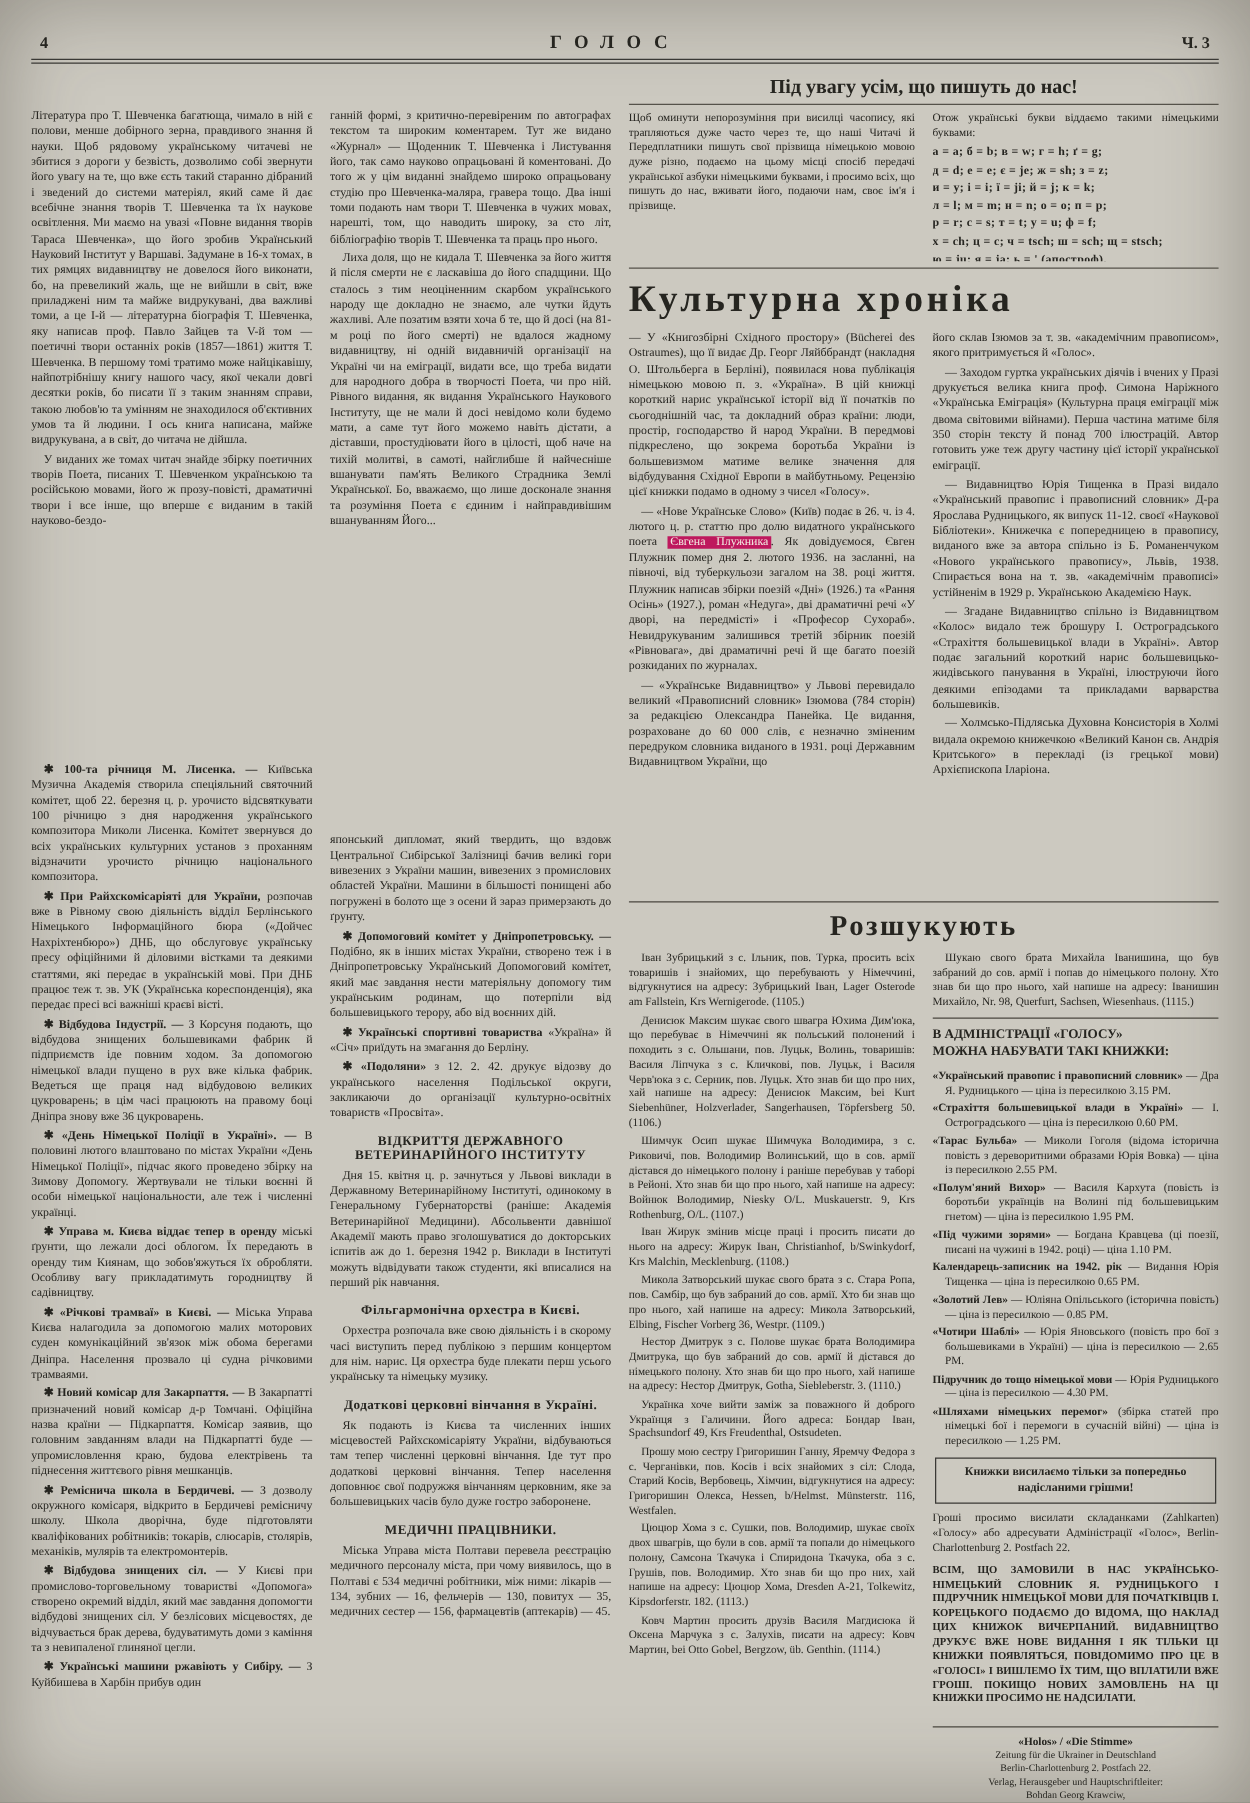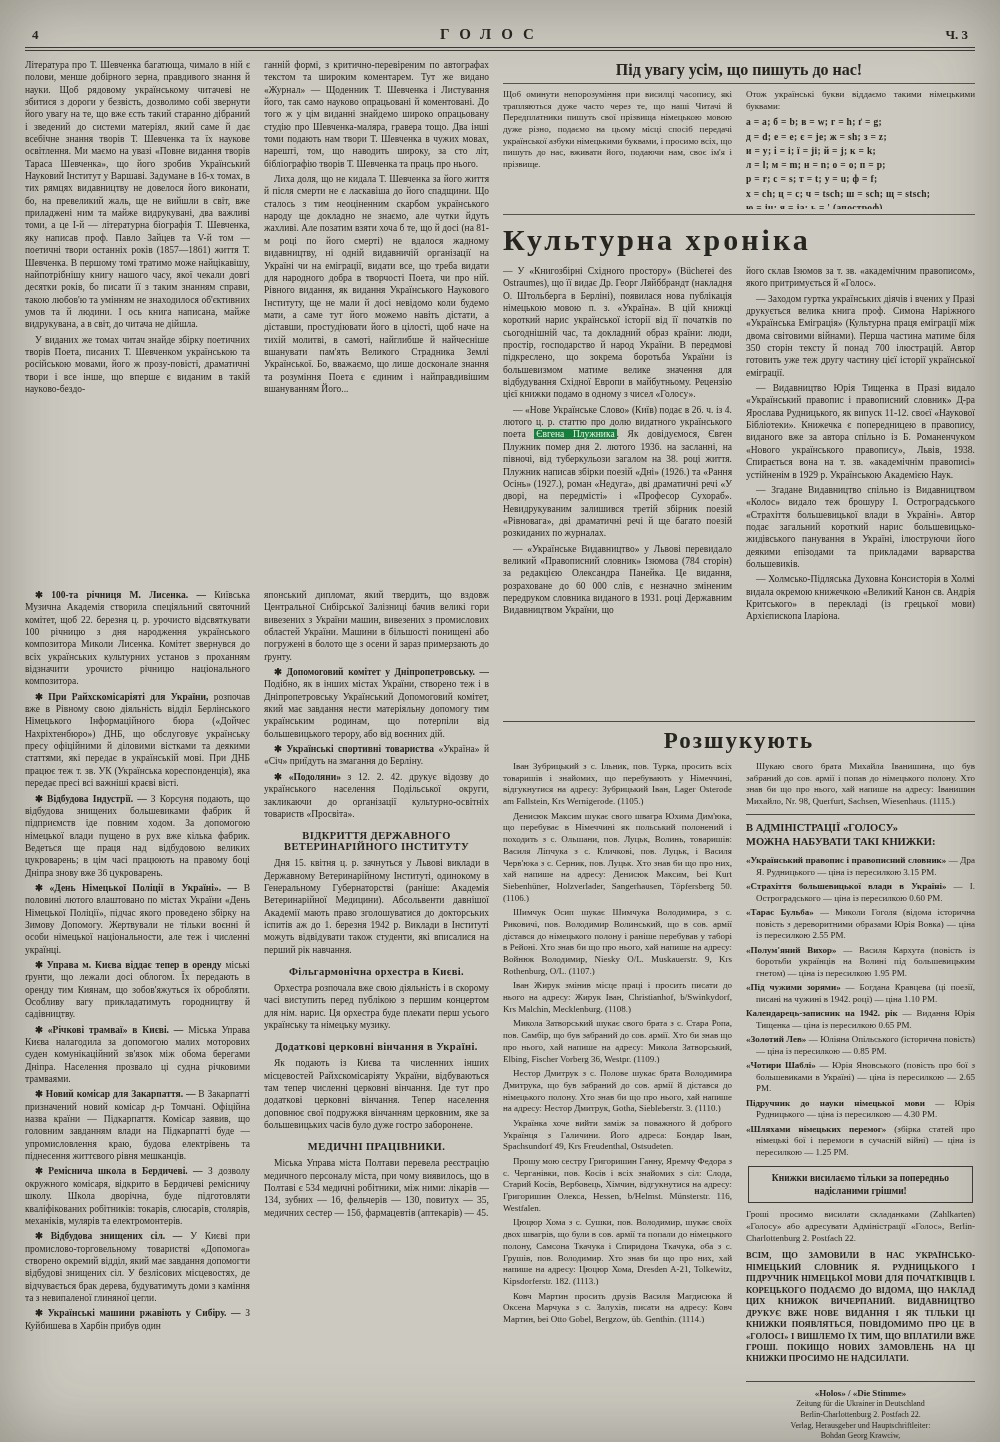--- a/index.html
+++ b/index.html
@@ -15,38 +15,38 @@
   .rule-double { margin:0 25px; border-top:1.6px solid #3a3935; border-bottom:1px solid #3a3935; height:2px; }
   .content { display:flex; gap:14px; padding:8px 25px 0 25px; }
   .half { overflow:hidden; }
   .half.left { width:464px; }
   .half.right { width:472px; }
   .two-col { display:flex; gap:14px; }
   .col { flex:1 1 0; min-width:0; overflow:hidden; }
 
   p.body { font-size:9.5px; line-height:1.3; text-align:justify; margin:0 0 3px 0; text-indent:10px; }
   .shevchenko { height:530px; }
-  .shevchenko .col p:first-of-type { text-indent:0; }
+  .shevchenko .col p:first-of-type { text-indent:0;margin-top:28px; }
   .noindent { text-indent:0 !important; }
 
   .big-title { font-size:30px; font-weight:bold; text-align:left; letter-spacing:3px; margin:8px 0 8px 0; }
-  .native-body { height:788px; overflow:hidden; }
+  .native-body { height:788px; overflow:hidden;align-items:center; }
   .item { margin-bottom:4px; }
   .lead { font-weight:bold; }
   .sub-head { font-size:10.5px; font-weight:bold; text-align:center; margin:10px 4px 5px 4px; letter-spacing:.4px; }
 
   .notice-sec { border-bottom:1px solid #55524a; padding-bottom:5px; }
   .notice-title { font-size:16px; font-weight:bold; text-align:center; margin:2px 0 5px 0; border-bottom:1px solid #55524a; padding-bottom:4px; }
   .notice-cols { height:120px; overflow:hidden; }
   .notice-cols p.body { font-size:9px; }
   .map-line { font-size:9.5px; font-weight:bold; line-height:1.5; letter-spacing:.3px; white-space:nowrap; overflow:hidden; }
 
   .chronicle-body { height:452px; overflow:hidden; }
   .chronicle-body .col:last-child p:first-of-type { text-indent:0; }
-  .redacted { background:#15803d; color:#f3efe4; padding:0 2px; }
+  .redacted { background:#be185d; color:#f3efe4; padding:0 2px; }
 
   .search-sec { border-top:1px solid #4a473f; margin-top:4px; }
   .search-title { font-size:23px; font-weight:bold; text-align:center; letter-spacing:2px; margin:6px 0 7px 0; }
   .search-body { height:688px; overflow:hidden; }
   .search-body p.body { font-size:9px; }
 
   .admin { border-top:1px solid #4a473f; margin-top:6px; padding-top:4px; }
   .admin-title { font-size:10.5px; font-weight:bold; text-align:left; line-height:1.35; margin:2px 0 6px 0; }
   .book { font-size:9px; line-height:1.28; text-align:justify; margin:0 0 3px 0; padding-left:10px; text-indent:-10px; }
   .box-note { border:1.5px solid #3a3935; padding:5px 8px; margin:8px 2px 6px 2px; font-size:9.5px; font-weight:bold; text-align:center; line-height:1.3; }
@@ -220,21 +220,21 @@
                   <p class="book"><span class="lead">«Полум'яний Вихор»</span><span> — Василя Кархута (повість із боротьби українців на Волині під большевицьким гнетом) — ціна із пересилкою 1.95 РМ.</span></p>
 
                   <p class="book"><span class="lead">«Під чужими зорями»</span><span> — Богдана Кравцева (ці поезії, писані на чужині в 1942. році) — ціна 1.10 РМ.</span></p>
 
                   <p class="book"><span class="lead">Календарець-записник на 1942. рік</span><span> — Видання Юрія Тищенка — ціна із пересилкою 0.65 РМ.</span></p>
 
                   <p class="book"><span class="lead">«Золотий Лев»</span><span> — Юліяна Опільського (історична повість) — ціна із пересилкою — 0.85 РМ.</span></p>
 
                   <p class="book"><span class="lead">«Чотири Шаблі»</span><span> — Юрія Яновського (повість про бої з большевиками в Україні) — ціна із пересилкою — 2.65 РМ.</span></p>
 
-                  <p class="book"><span class="lead">Підручник до науки німецької мови</span><span> — Юрія Рудницького — ціна із пересилкою — 4.30 РМ.</span></p>
+                  <p class="book"><span class="lead">Підручник до тощо німецької мови</span><span> — Юрія Рудницького — ціна із пересилкою — 4.30 РМ.</span></p>
 
                   <p class="book"><span class="lead">«Шляхами німецьких перемог»</span><span> (збірка статей про німецькі бої і перемоги в сучасній війні) — ціна із пересилкою — 1.25 РМ.</span></p>
                 </div>
               <div class="box-note">Книжки висилаємо тільки за попередньо надісланими грішми!</div>
               <p class="payment">Гроші просимо висилати складанками (Zahlkarten) «Голосу» або адресувати Адміністрації «Голос», Berlin-Charlottenburg 2. Postfach 22.</p>
               <p class="announcement">ВСІМ, ЩО ЗАМОВИЛИ В НАС УКРАЇНСЬКО-НІМЕЦЬКИЙ СЛОВНИК Я. РУДНИЦЬКОГО І ПІДРУЧНИК НІМЕЦЬКОЇ МОВИ ДЛЯ ПОЧАТКІВЦІВ І. КОРЕЦЬКОГО ПОДАЄМО ДО ВІДОМА, ЩО НАКЛАД ЦИХ КНИЖОК ВИЧЕРПАНИЙ. ВИДАВНИЦТВО ДРУКУЄ ВЖЕ НОВЕ ВИДАННЯ І ЯК ТІЛЬКИ ЦІ КНИЖКИ ПОЯВЛЯТЬСЯ, ПОВІДОМИМО ПРО ЦЕ В «ГОЛОСІ» І ВИШЛЕМО ЇХ ТИМ, ЩО ВПЛАТИЛИ ВЖЕ ГРОШІ. ПОКИЩО НОВИХ ЗАМОВЛЕНЬ НА ЦІ КНИЖКИ ПРОСИМО НЕ НАДСИЛАТИ.</p>
               <div class="imprint">
 
               <div>«Holos» / «Die Stimme»</div>
                   <div>Zeitung für die Ukrainer in Deutschland</div>

